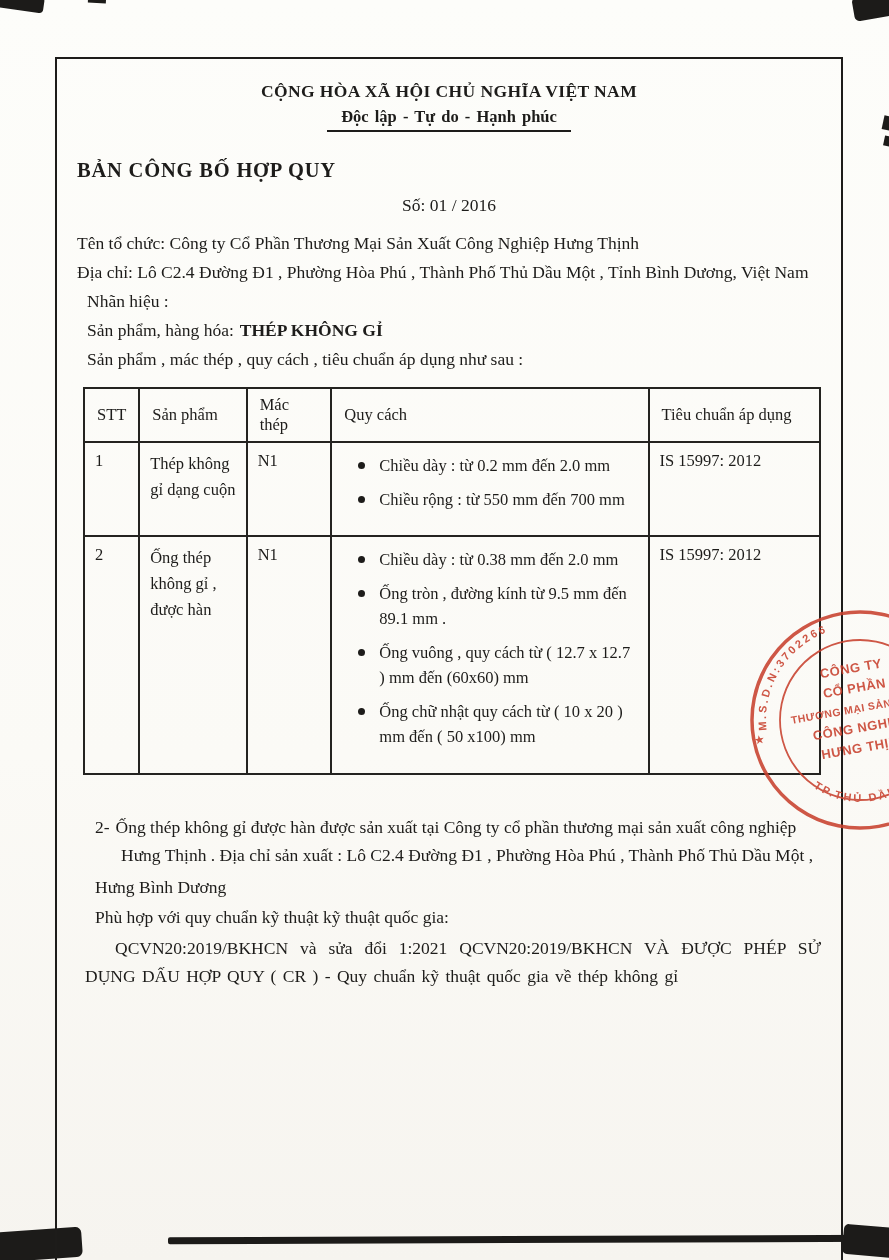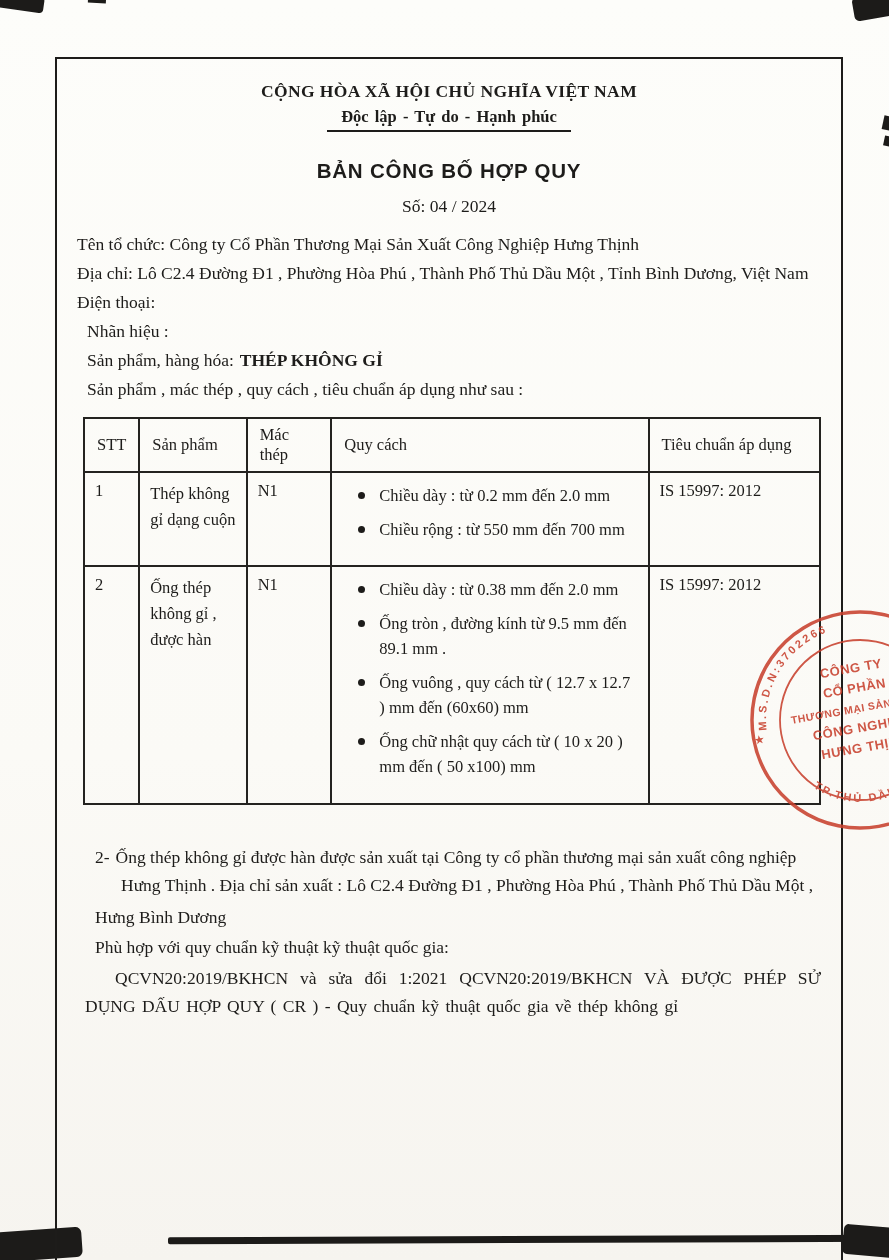--- a/index.html
+++ b/index.html
@@ -50,22 +50,21 @@
   .motto-wrap { text-align: center; margin-top: 5px; }
   .motto {
     display: inline-block;
     font-weight: bold;
     font-size: 16.5px;
     padding: 0 14px 3px 14px;
     border-bottom: 2px solid #1d1c1a;
     word-spacing: 2px;
   }
   .doc-title {
-    text-align: center;
-    font-family: Liberation Sans, sans-serif;
+    font-family: Liberation Serif, serif;
     font-weight: bold;
     font-size: 20.5px;
     letter-spacing: 0.8px;
     margin: 27px 0 0 0;
   }
   .doc-number {
     text-align: center;
     font-size: 17.5px;
     margin: 13px 0 0 0;
   }
@@ -181,26 +180,25 @@
   <div class="artifact art-br"></div>
 
   <div id="frame">
 
     <p class="nat-title">CỘNG HÒA XÃ HỘI CHỦ NGHĨA VIỆT NAM</p>
     <div class="motto-wrap">
       <span class="motto">Độc lập - Tự do - Hạnh phúc</span>
     </div>
 
     <p class="doc-title">BẢN CÔNG BỐ HỢP QUY</p>
-    <p class="doc-number">Số: 04 / 2024</p>
+    <p class="doc-number">Số: 01 / 2016</p>
 
     <div class="body-block">
       <p class="para">Tên tổ chức: Công ty Cổ Phần Thương Mại Sản Xuất Công Nghiệp Hưng Thịnh</p>
       <p class="para">Địa chỉ: Lô C2.4 Đường Đ1 , Phường Hòa Phú , Thành Phố Thủ Dầu Một , Tỉnh Bình Dương, Việt Nam</p>
-      <p class="para">Điện thoại:</p>
       <p class="para indent-1">Nhãn hiệu :</p>
       <p class="para indent-1"><span>Sản phẩm, hàng hóa:</span><span class="bold product-value">THÉP KHÔNG GỈ</span></p>
       <p class="para indent-1">Sản phẩm , mác thép , quy cách , tiêu chuẩn áp dụng như sau :</p>
     </div>
 
     <table class="products">
       <colgroup>
         <col class="c-stt">
           <col class="c-prod">
           <col class="c-grade">

